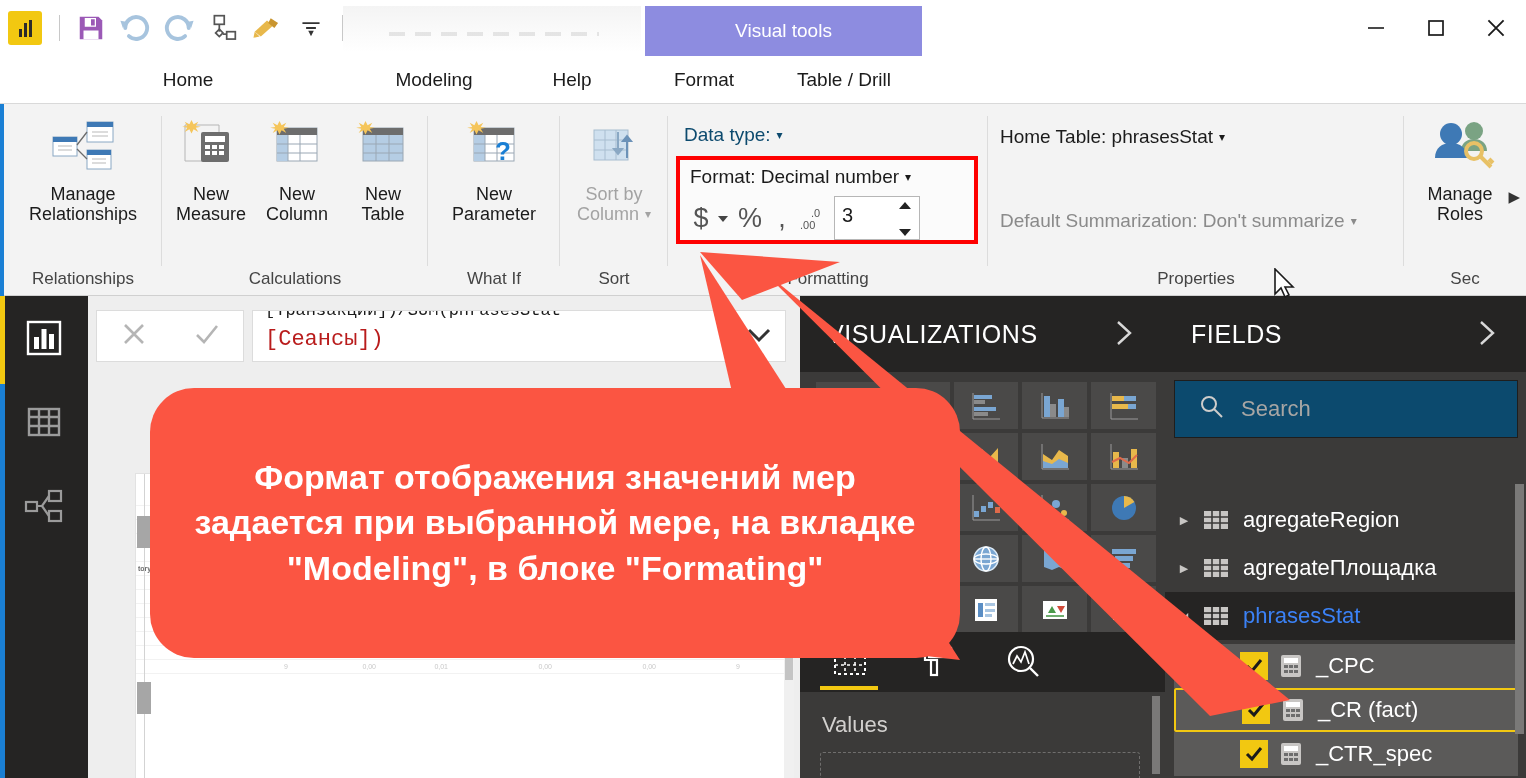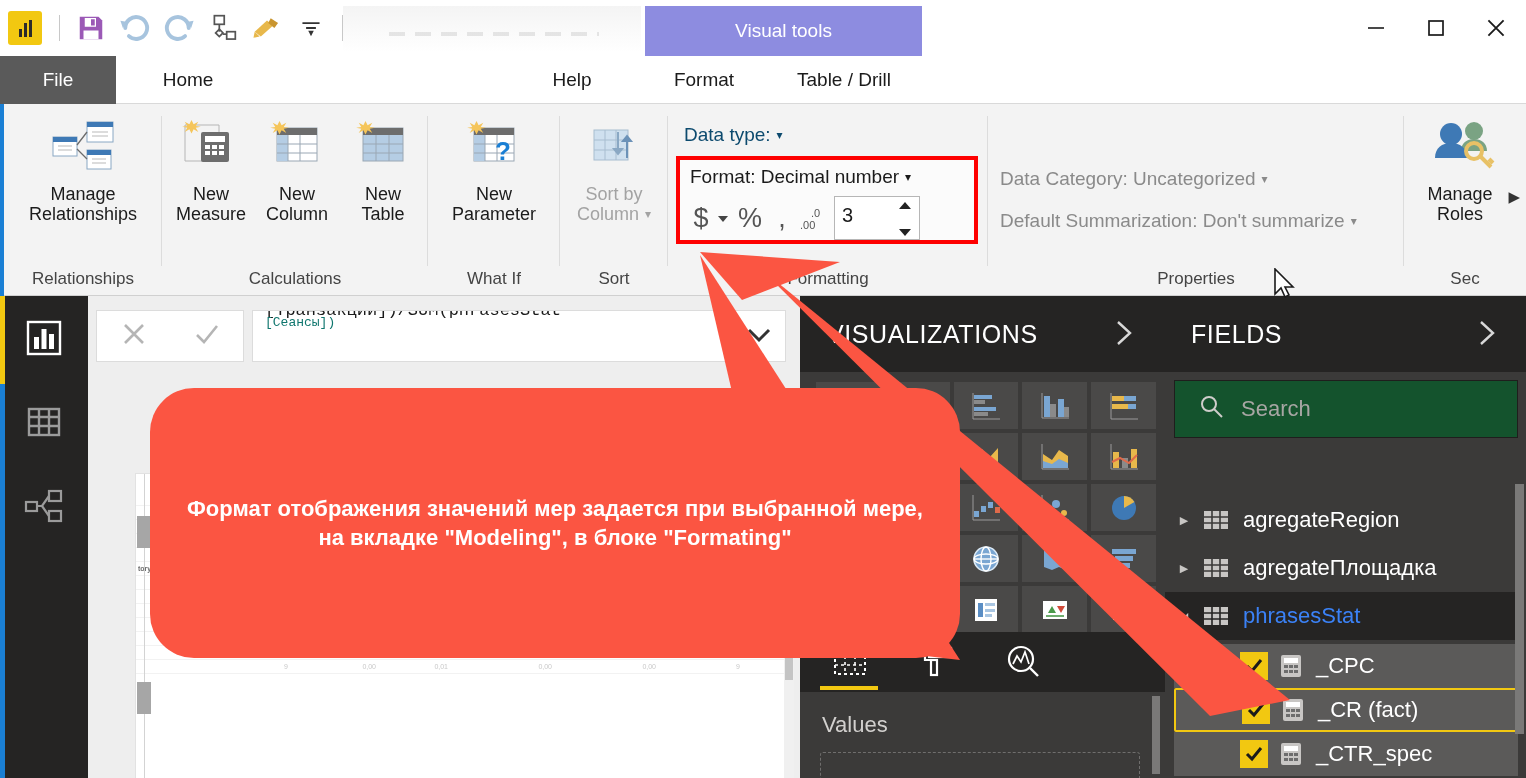--- a/index.html
+++ b/index.html
@@ -100,22 +100,22 @@
 
   
   #workarea { position:absolute; left:88px; top:296px; width:712px; height:482px; background:#eeeeee; }
   #fxRow { position:absolute; left:96px; top:310px; width:690px; height:52px; }
   #fxBtns { position:absolute; left:0; top:0; width:148px; height:52px; background:#fff; border:1px solid #dcdcdc;
             display:flex; align-items:center; justify-content:space-around; }
   #fxInput { position:absolute; left:156px; top:0; width:534px; height:52px; background:#fff;
              border:1px solid #dcdcdc; overflow:hidden; }
   #fxLine1 { position:absolute; left:12px; top:-10px; font-family:"Liberation Mono", monospace;
              font-size:17px; color:#1b1b1b; white-space:nowrap; }
-  #fxLine2 { position:absolute; left:12px; top:4px; font-family:"Liberation Mono", monospace;
-             font-size:13px; color:#0f766e; }
+  #fxLine2 { position:absolute; left:12px; top:16px; font-family:"Liberation Mono", monospace;
+             font-size:22px; color:#b91c1c; }
   #fxChevron { position:absolute; right:12px; top:14px; }
 
   #gridSheet { position:absolute; left:136px; top:474px; width:652px; height:304px; background:#ffffff;
                box-shadow:0 0 0 1px #e2e2e2; overflow:hidden; }
   .gridrow { position:absolute; left:0; width:652px; height:14px; border-bottom:1px solid #f2f2f2;
              font-size:7px; color:#c9c9c9; }
   .gridrow span { position:absolute; top:3px; text-align:right; }
   .gridrow.hl { color:#6d6d6d; font-weight:bold; }
   #vline { position:absolute; left:144px; top:474px; width:1px; height:304px; background:#d3d3d3; }
   #thumb1 { position:absolute; left:137px; top:516px; width:14px; height:32px; background:#a6a6a6; }
@@ -137,21 +137,21 @@
   #wellArea { position:absolute; left:0; top:396px; width:365px; height:86px; background:#3b3a39; }
   #wellLabel { position:absolute; left:22px; top:20px; font-size:22px; color:#d2d0ce; }
   #wellDrop { position:absolute; left:20px; top:60px; width:320px; height:30px; border:1px dashed #6f6e6d; border-radius:3px; }
   #vizScroll { position:absolute; left:352px; top:400px; width:8px; height:78px; background:#7a7978; }
 
   
   #fieldsPane { position:absolute; left:1165px; top:296px; width:361px; height:482px; background:#3b3a39; }
   #fieldsHeader { position:absolute; left:0; top:0; width:361px; height:76px; background:#252423; }
   #fieldsTitle { position:absolute; left:26px; top:24px; font-size:25px; color:#ffffff; letter-spacing:.6px; }
   #fieldsChevron { position:absolute; right:26px; top:22px; color:#d8d8d8; }
-  #searchBox { position:absolute; left:9px; top:84px; width:344px; height:58px; background:#14532d;
+  #searchBox { position:absolute; left:9px; top:84px; width:344px; height:58px; background:#0c4a6e;
                border:1px solid #1f1e1d; display:flex; align-items:center; }
   #searchIco { margin-left:24px; }
   #searchText { margin-left:16px; font-size:22px; color:#a8a6a4; }
   .fieldrow { position:absolute; left:0; width:353px; height:48px; display:flex; align-items:center; }
   .fieldrow .arrow { width:38px; text-align:center; color:#c8c6c4; font-size:11px; }
   .tblIco { width:26px; height:20px; margin-right:14px; }
   .fieldrow .nm { font-size:22px; color:#ffffff; }
   .fieldrow.table.sel { background:#252423; }
   .fieldrow.table.sel .nm { color:#3b82f6; }
   .measrow { position:absolute; left:9px; width:344px; height:44px; background:#5b5a59;
@@ -160,21 +160,21 @@
   .ckbox { width:28px; height:28px; background:#F2C811; margin-left:66px; display:flex;
            align-items:center; justify-content:center; }
   .calcIco { width:22px; height:24px; margin-left:12px; }
   .measrow .nm { font-size:22px; color:#ffffff; margin-left:14px; }
   #fieldsScroll { position:absolute; left:350px; top:188px; width:9px; height:250px; background:#7a7978; }
 
   
   #calloutTail { position:absolute; left:0; top:0; width:1526px; height:778px; pointer-events:none; }
   #callout { position:absolute; left:150px; top:388px; width:810px; height:270px;
      background:#fb5542; border-radius:44px; display:flex; align-items:center; justify-content:center; }
-  #calloutText { width:740px; text-align:center; color:#ffffff; font-size:22px; line-height:1.33;
+  #calloutText { width:740px; text-align:center; color:#ffffff; font-size:34px; line-height:1.33;
      font-weight:bold; }
 
   #cursor1 { position:absolute; left:1274px; top:268px; }
 </style>
 </head>
 <body>
 
 <div id="titlebar">
 
   <div id="qat">
@@ -251,25 +251,25 @@
     </div>
     <div class="wbtn">
       <svg width="26" height="26" viewBox="0 0 24 24">
           <path d="M5 5l14 14M19 5L5 19" stroke="#1b1b1b" stroke-width="1.7"></path>
         </svg>
     </div>
   </div>
 </div>
 
 <div id="tabstrip">
-  <div id="fileTab">
-    <span>File</span>
-  </div>
   <div class="tab" id="tabHome">
     <span>Home</span>
+  </div>
+  <div class="tab" id="tabModeling">
+    <span>Modeling</span>
   </div>
   <div class="tab" id="tabHelp">
     <span>Help</span>
   </div>
   <div id="vt-tabshell"></div>
   <div class="tab" id="tabFormat">
     <span>Format</span>
   </div>
   <div class="tab" id="tabDrill">
     <span>Table / Drill</span>
@@ -446,22 +446,22 @@
               </svg>
           </span>
         </span>
       </div>
     </div>
     <div class="glabel">Formatting</div>
     <div class="gsep"></div>
   </div>
 
   <div class="rgroup" id="gProperties">
-    <div class="proprow" style="top:64px;">
-      <span>Data Category: Uncategorized</span><span class="caret">▾</span>
+    <div class="proprow on" style="top:22px;">
+      <span>Home Table: phrasesStat</span><span class="caret">▾</span>
     </div>
     <div class="proprow" style="top:106px;">
       <span>Default Summarization: Don't summarize</span><span class="caret">▾</span>
     </div>
     <div class="glabel">Properties</div>
     <div class="gsep"></div>
   </div>
 
   <div class="rgroup" id="gSecurity">
     <div class="bigbtn" style="left:0px; width:112px;">

